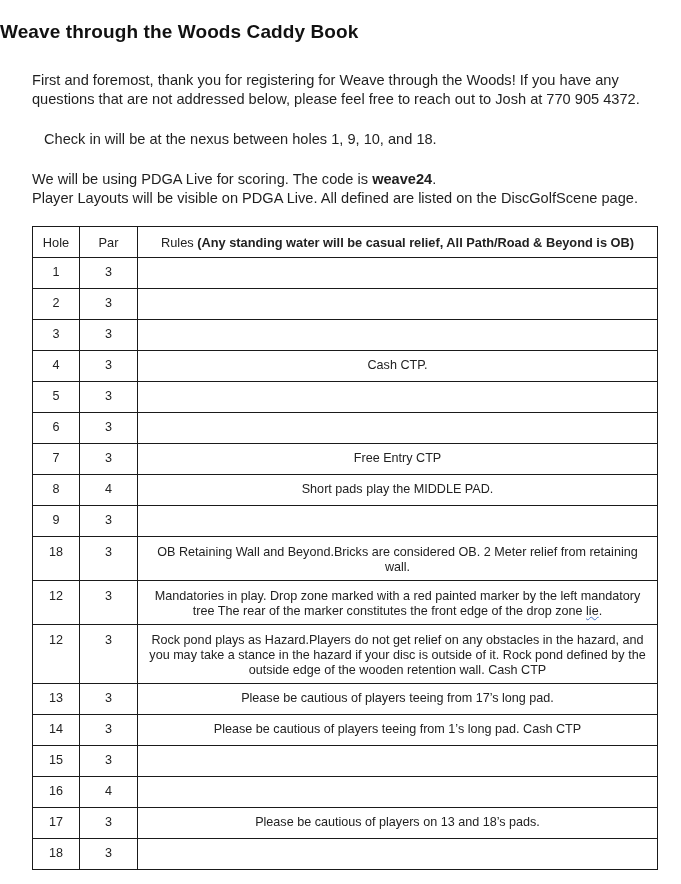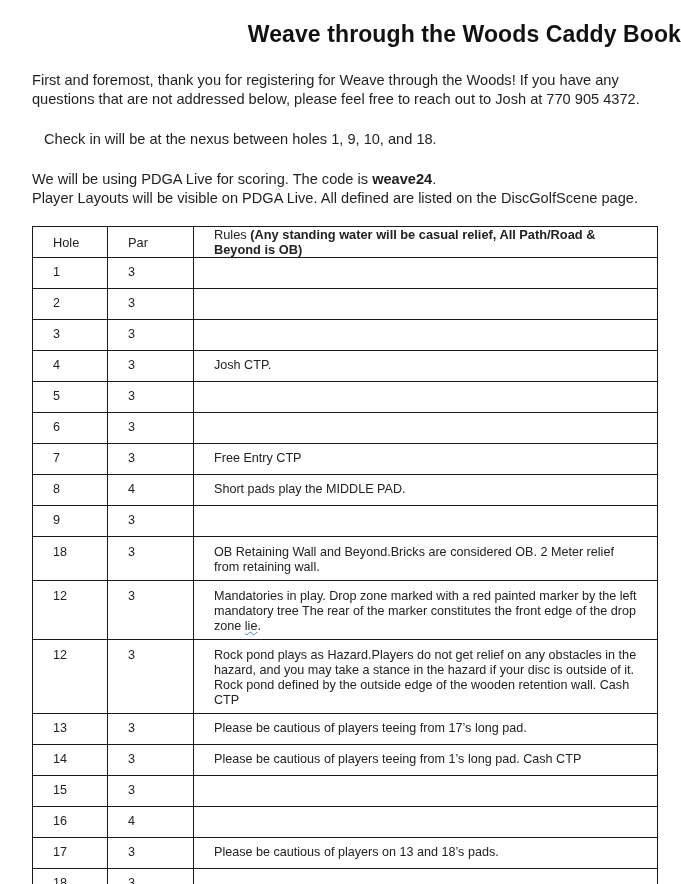--- a/index.html
+++ b/index.html
@@ -4,39 +4,39 @@
   <style>
     html, body { margin: 0; padding: 0; background: #ffffff; }
     body {
       width: 681px; height: 884px; overflow: hidden;
       font-family: "Liberation Sans", sans-serif;
       color: #1a1a1a;
       position: relative;
     }
     .title {
       position: absolute; left: 0; width: 681px; top: 21px;
-      text-align: right; font-size: 23px; font-weight: bold; color: #111;
+      text-align: left; font-size: 19px; font-weight: bold; color: #111;
       margin: 0; letter-spacing: 0.1px;
     }
     .para {
       position: absolute; left: 32px; width: 630px;
       font-size: 14.6px; line-height: 19px; margin: 0; color: #1f1f1f;
     }
     .p1 { top: 71px; }
     .p2 { top: 130px; margin-left: 12px; }
     .p3 { top: 170px; }
     .p4 { top: 189px; }
     table.rules {
       position: absolute; left: 32px; top: 226px;
       width: 626px; border-collapse: collapse;
       font-size: 12.6px; color: #222;
     }
     table.rules td, table.rules th {
       border: 1.5px solid #1a1a1a;
-      padding: 0 20px; vertical-align: top; text-align: left;
+      padding: 0 6px; vertical-align: top; text-align: center;
       font-weight: normal;
     }
     table.rules th { height: 30px; vertical-align: middle; font-size: 12.8px; }
     table.rules td { height: 30px; }
     td .cell { padding-top: 7px; line-height: 15px; }
     td.multi .cell { padding-top: 8px; padding-bottom: 5px; }
     .col-hole { width: 34px; }
     .col-par { width: 45px; }
     .b { font-weight: bold; }
     .squiggle { text-decoration: underline wavy #4a78c8; text-decoration-thickness: 1px; }
@@ -94,21 +94,21 @@
         </td>
       </tr>
       <tr>
         <td>
           <div class="cell">4</div>
         </td>
         <td>
           <div class="cell">3</div>
         </td>
         <td>
-          <div class="cell">Josh CTP.</div>
+          <div class="cell">Cash CTP.</div>
         </td>
       </tr>
       <tr>
         <td>
           <div class="cell">5</div>
         </td>
         <td>
           <div class="cell">3</div>
         </td>
         <td>

